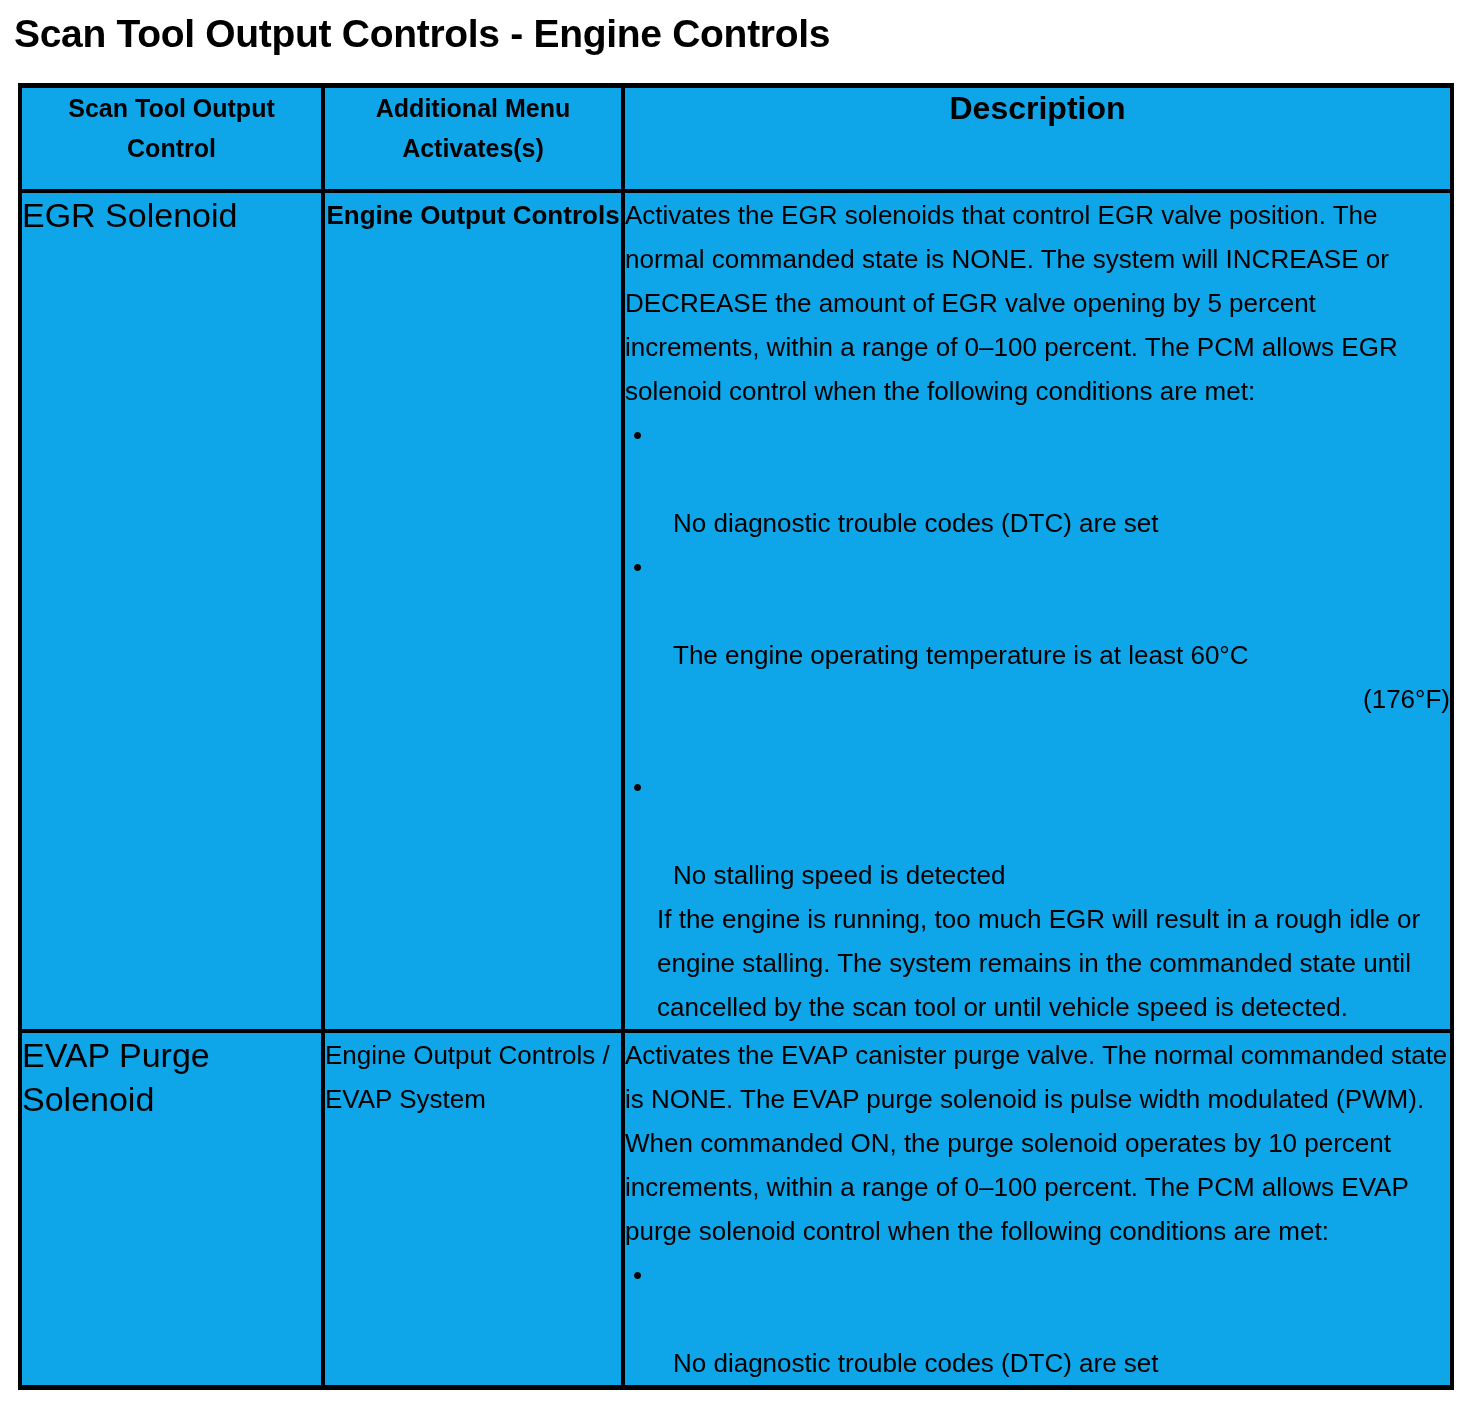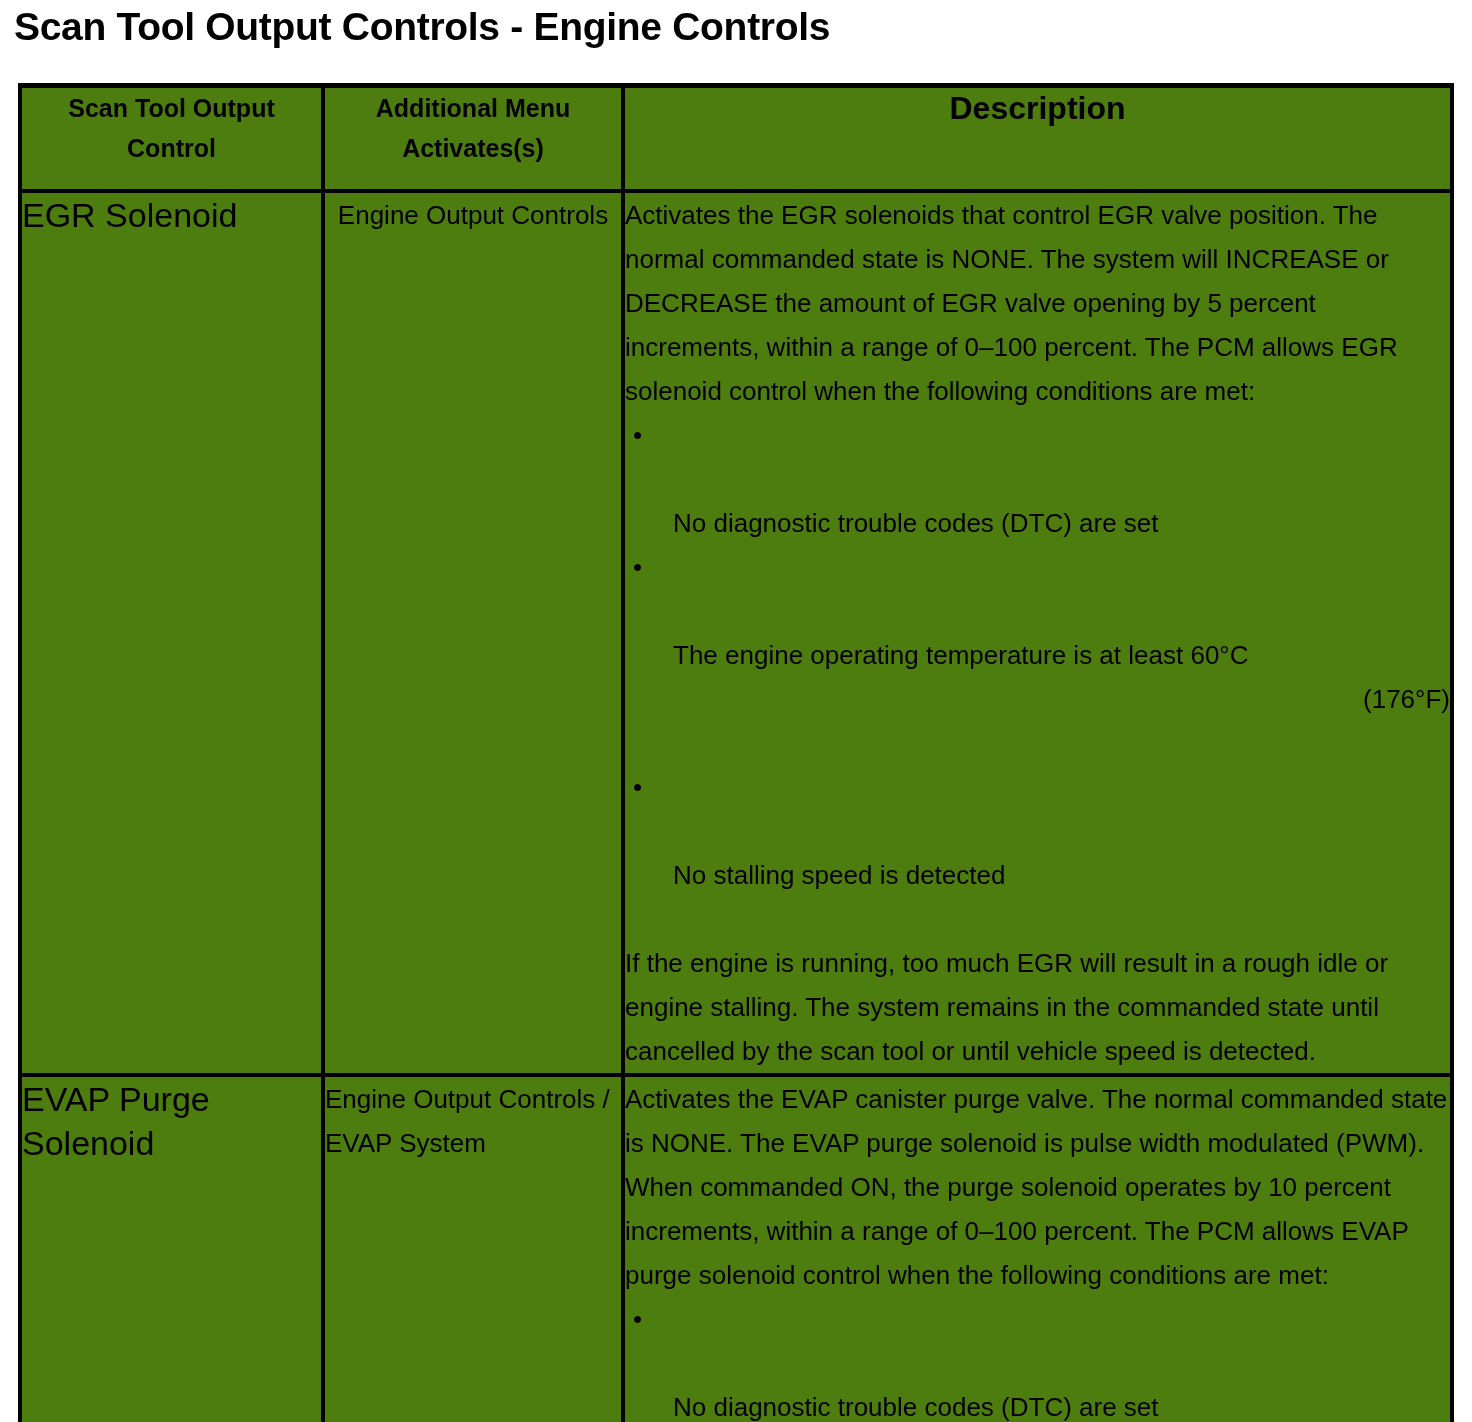--- a/index.html
+++ b/index.html
@@ -18,21 +18,21 @@
   .page {
     position: relative;
     width: 1472px;
     height: 1422px;
     background: #ffffff;
   }
 
   .doc-title {
     position: absolute;
     left: 14px;
-    top: 4px;
+    top: 11px;
     font-size: 39px;
     font-weight: bold;
     letter-spacing: -0.3px;
     line-height: 46px;
     white-space: nowrap;
     color: #000000;
   }
 
   .table-wrap {
     position: absolute;
@@ -49,21 +49,21 @@
     border-bottom: 5px solid #000;
     border-left: 4px solid #000;
     border-right: 4px solid #000;
   }
 
   table.spec td, table.spec th {
     border-right: 4px solid #000;
     border-bottom: 4px solid #000;
     vertical-align: top;
     padding: 0;
-    background: #4d7c0f;
+    background: #0ea5e9;
   }
   table.spec td:last-child, table.spec th:last-child {
     border-right: none;
   }
   table.spec tr:last-child td {
     border-bottom: none;
   }
 
   col.c1 { width: 303px; }
   col.c2 { width: 300px; }
@@ -94,20 +94,21 @@
     vertical-align: middle;
     padding: 10px 0 10px 14px;
     text-align: left;
   }
   .cell-menu-center {
     font-size: 26px;
     line-height: 44px;
     vertical-align: middle;
     padding: 10px 16px;
     text-align: center;
+    font-weight: bold;
   }
   .cell-menu-left {
     font-size: 26px;
     line-height: 44px;
     vertical-align: middle;
     padding: 10px 16px 10px 18px;
     text-align: left;
   }
   .cell-desc {
     font-size: 26px;
@@ -118,21 +119,21 @@
   }
 
   .desc-para {
     margin: 0;
     white-space: pre-line;
   }
   .desc-para.lead {
     text-indent: 0;
   }
   .desc-para.trailing {
-    margin-top: 44px;
+    padding-left: 32px;
   }
 
   ul.cond-list {
     margin: 0;
     padding: 0;
     list-style: none;
   }
   ul.cond-list li {
     position: relative;
     padding-left: 48px;

